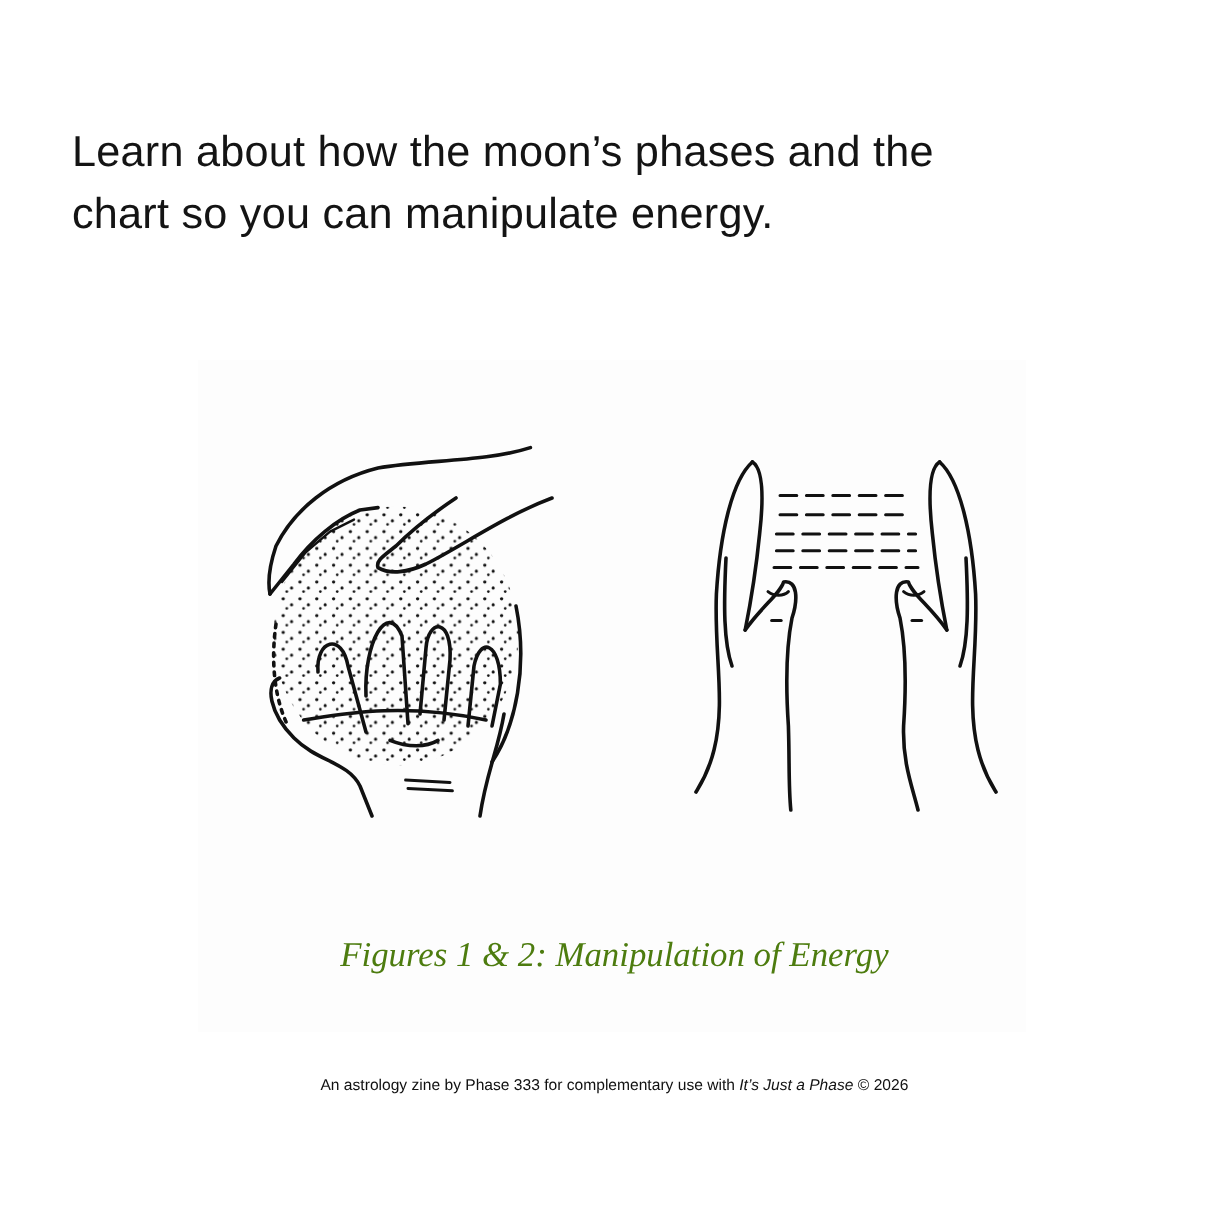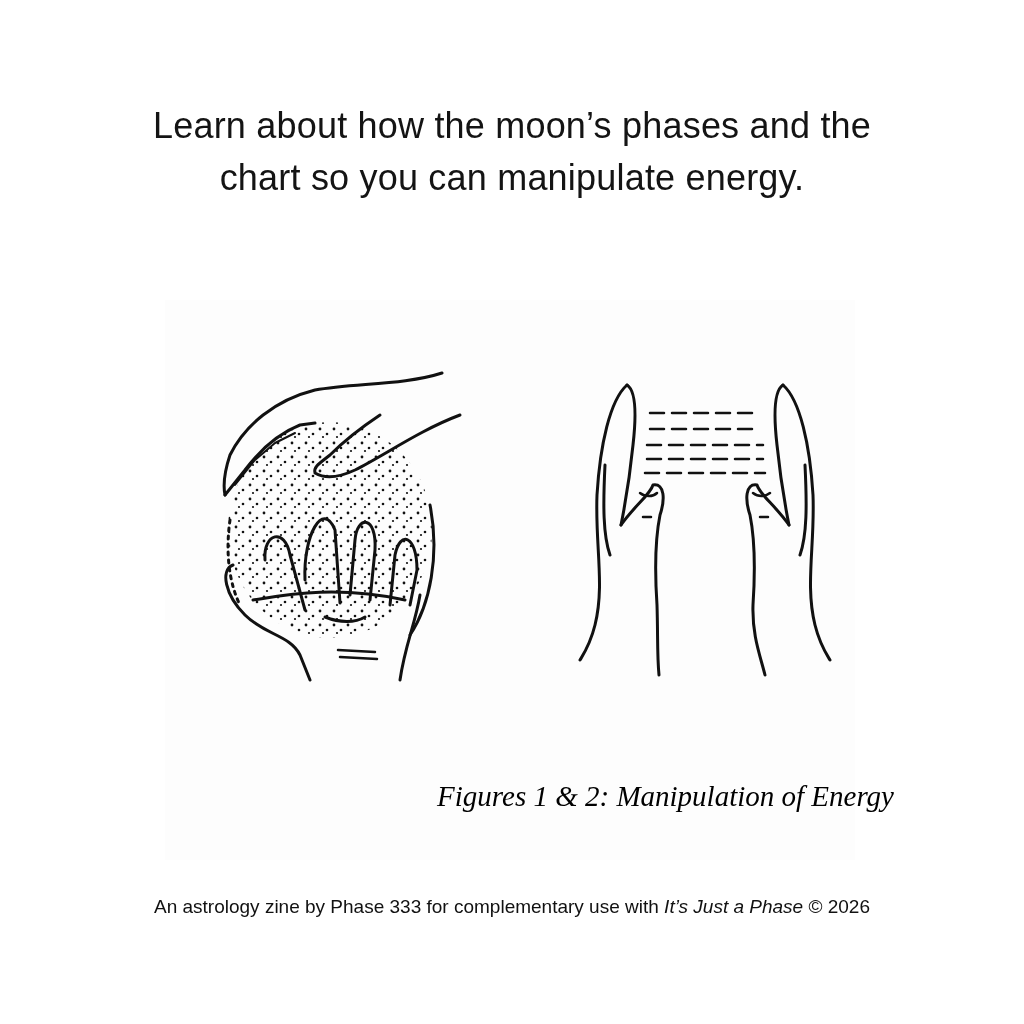--- a/index.html
+++ b/index.html
@@ -6,21 +6,21 @@
     body {
       width: 1024px; height: 1024px;
       background: #ffffff;
       position: relative;
       overflow: hidden;
       color: #111111;
     }
     .headline {
       position: absolute;
       left: 60px; top: 100px; width: 904px;
-      text-align: center;
+      text-align: left;
       font-family: "Liberation Sans", "DejaVu Sans", sans-serif;
       font-size: 36px;
       line-height: 52px;
       color: #141414;
       letter-spacing: 0.2px;
     }
     .headline span { display: block; }
     .figure-panel {
       position: absolute;
       left: 165px; top: 300px; width: 690px; height: 560px;
@@ -28,32 +28,32 @@
     }
     .fig {
       position: absolute;
     }
     .fig svg { display: block; }
     #fig1 { left: 205px; top: 355px; width: 270px; height: 330px; }
     #fig2 { left: 565px; top: 365px; width: 280px; height: 320px; }
     .caption {
       position: absolute;
       left: 130px; top: 780px; width: 764px;
-      text-align: right;
+      text-align: center;
       font-family: "Liberation Serif", "DejaVu Serif", serif;
       font-style: italic;
       font-size: 29px;
-      color: #000000;
+      color: #4d7c0f;
     }
     .footer {
       position: absolute;
       left: 40px; top: 896px; width: 944px;
       text-align: center;
       font-family: "Liberation Sans", "DejaVu Sans", sans-serif;
-      font-size: 19px;
+      font-size: 13px;
       color: #111111;
       white-space: nowrap;
     }
     .footer em { font-style: italic; }
   </style>
 </head>
 <body>
 
 <div class="headline">
   <span>Learn about how the moon’s phases and the</span>

